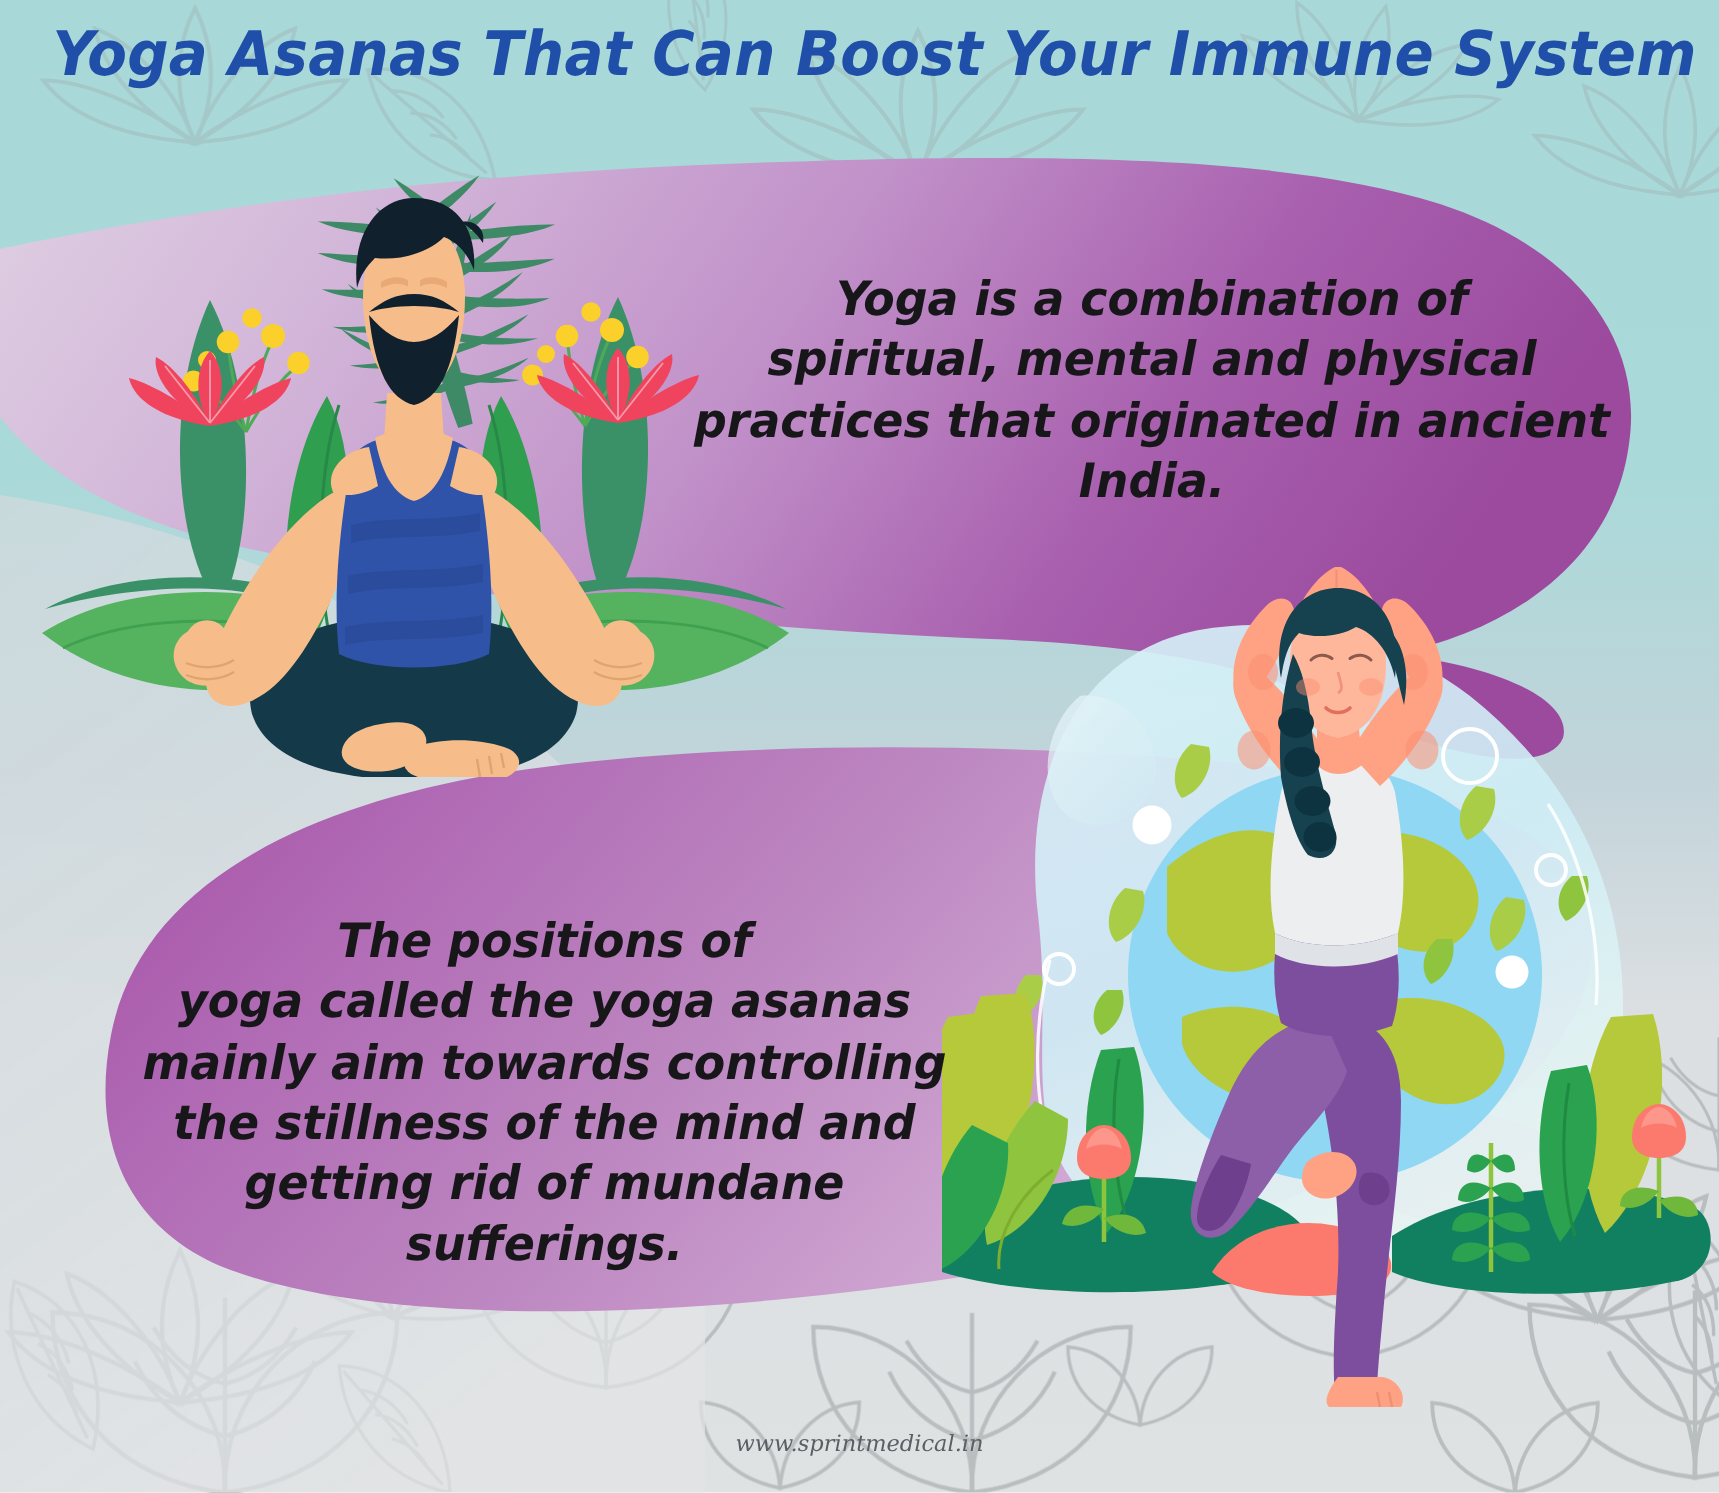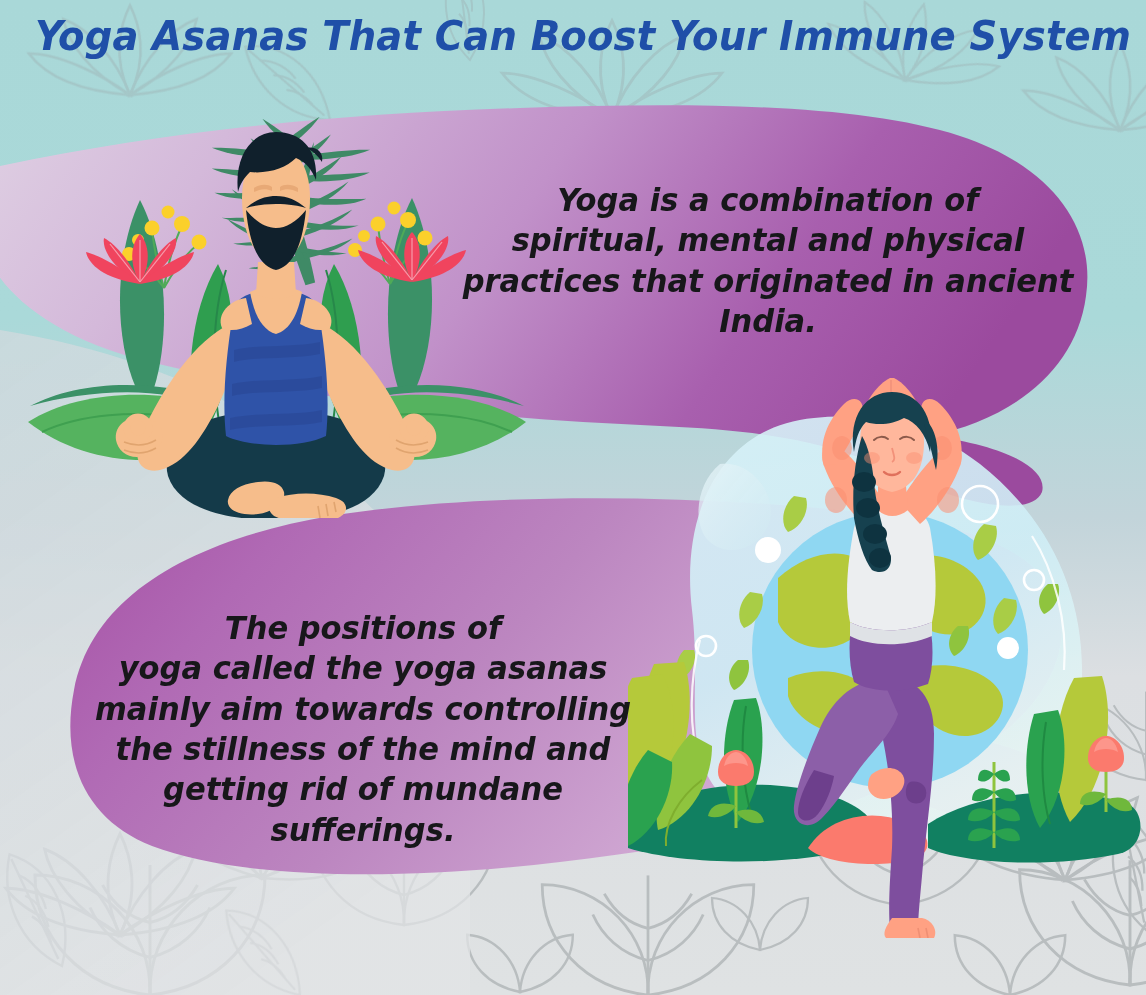--- a/index.html
+++ b/index.html
@@ -537,14 +537,15 @@
 practices that originated in ancient
 India.</div>
 
   <div class="quote" id="quote-bottom">The positions of
 yoga called the yoga asanas
 mainly aim towards controlling
 the stillness of the mind and
 getting rid of mundane
 sufferings.</div>
 
+  <div id="footer">www.sprintmedical.in</div>
 
 </div>
 
 </body></html>

